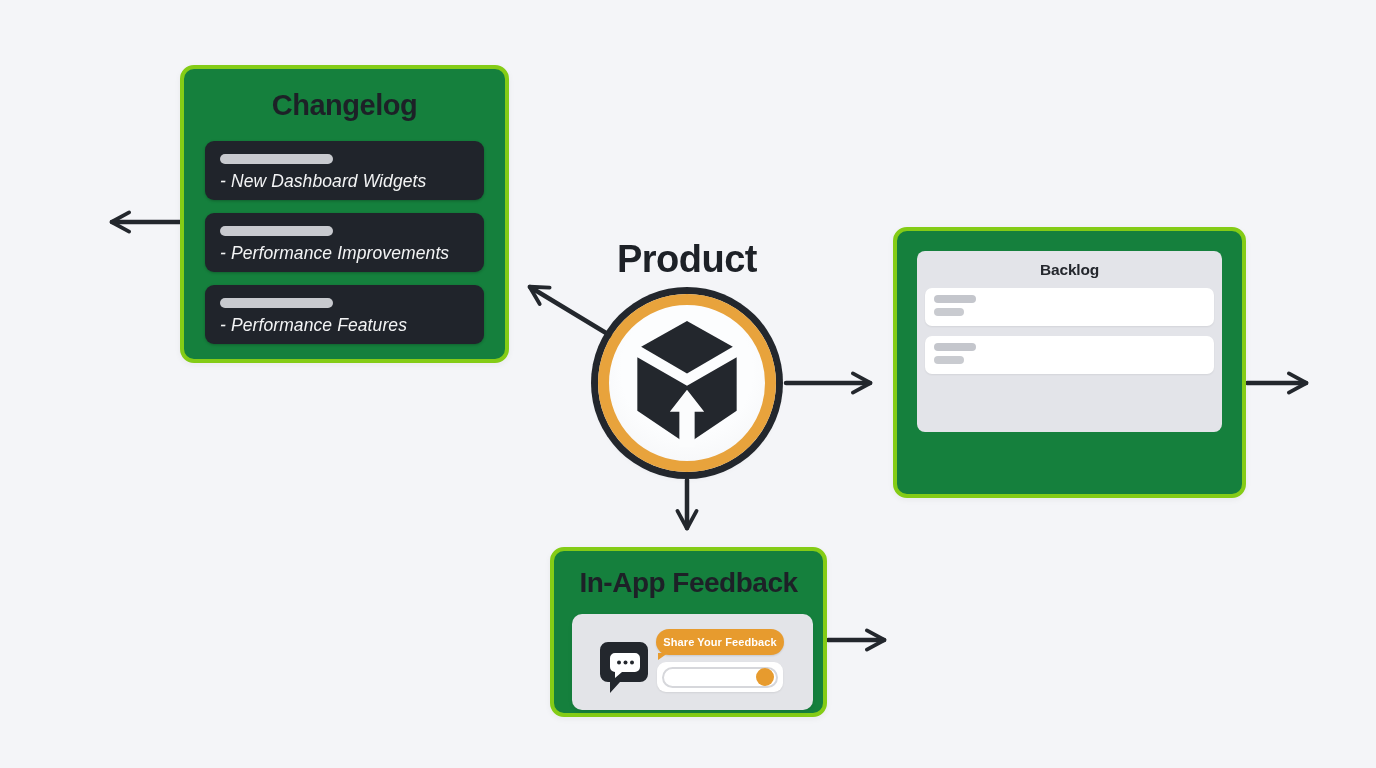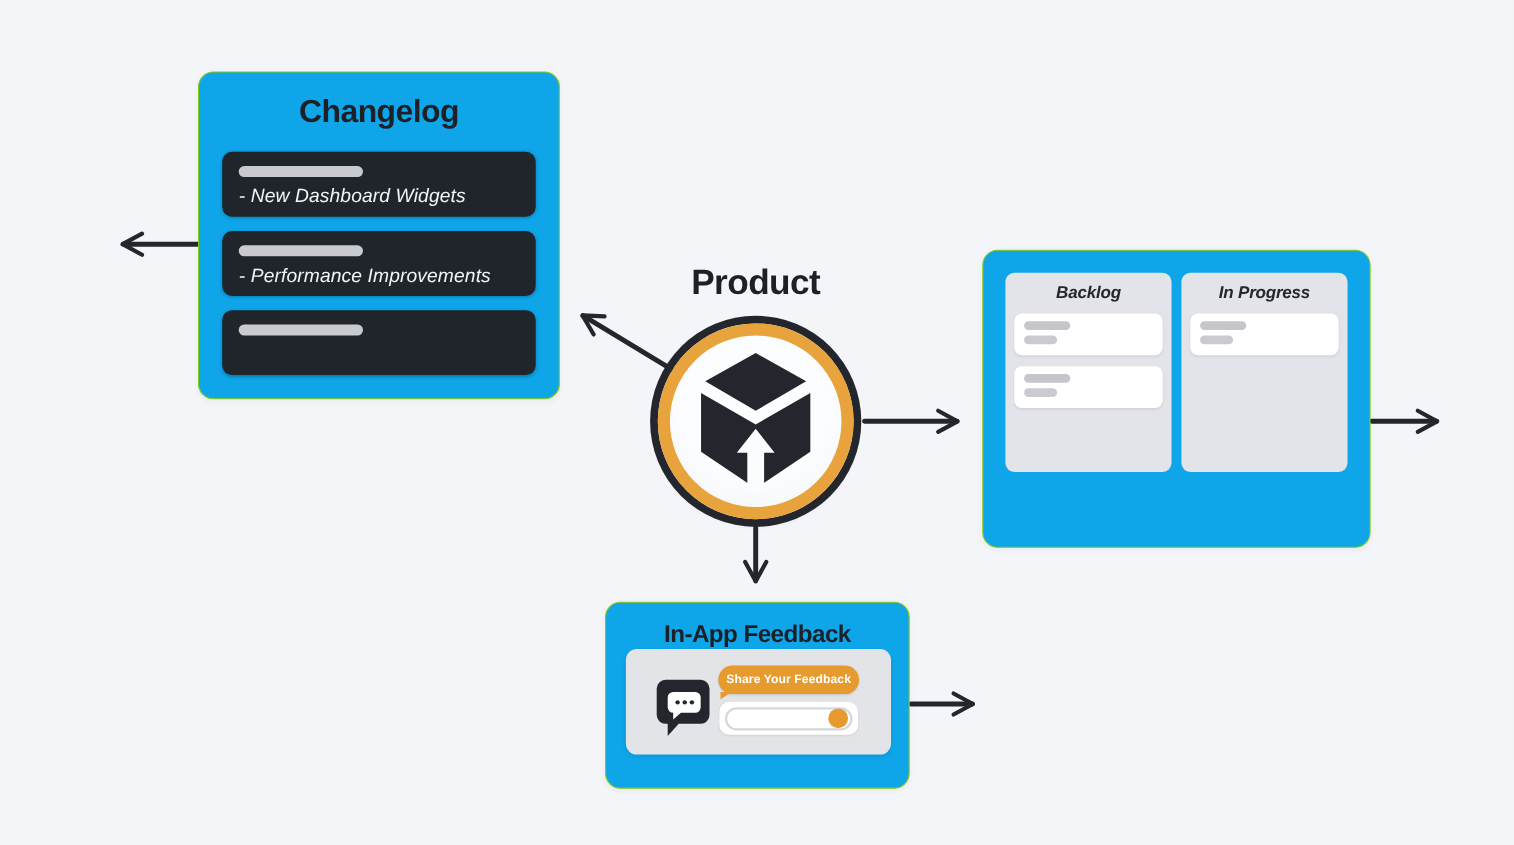--- a/index.html
+++ b/index.html
@@ -9,22 +9,22 @@
     background:#eef0f3;
   }
   .stage {
     position:relative;
     width:1376px; height:768px;
     background:#f4f5f8;
     overflow:hidden;
   }
   .card {
     position:absolute;
-    background:#0ea5e9;
-    border:1px solid #84cc16;
+    background:#15803d;
+    border:4px solid #84cc16;
     border-radius:14px;
     box-shadow:0 2px 6px rgba(30,34,40,0.05);
   }
   .card-title {
     text-align:center;
     font-weight:700;
     color:#1d2127;
     letter-spacing:-0.5px;
   }
 
@@ -38,21 +38,21 @@
     margin-bottom:13px;
     box-shadow:0 1px 3px rgba(0,0,0,0.25);
     font-style:italic;
   }
   .cl-pill { width:113px; height:10px; border-radius:5px; background:#c8cacf; }
   .cl-text { margin-top:7px; font-size:17.5px; color:#f3f4f5; font-weight:400; letter-spacing:0.1px; }
 
   
   .product-label {
     position:absolute; left:587px; top:238px; width:200px;
-    text-align:center; font-size:32px; font-weight:700; color:#1d2127; letter-spacing:-0.5px;
+    text-align:center; font-size:38px; font-weight:700; color:#1d2127; letter-spacing:-0.5px;
   }
   .product-circle {
     position:absolute; left:598px; top:294px;
     width:178px; height:178px;
     border-radius:50%;
     background:radial-gradient(circle at 50% 42%, #fcfdfe 55%, #f2f3f5 100%);
     border:11px solid #e8a33c;
     box-shadow:0 0 0 7px #23272d, 0 3px 8px rgba(0,0,0,0.15);
     display:flex; align-items:center; justify-content:center;
   }
@@ -61,33 +61,33 @@
   .roadmap { left:893px; top:227px; width:353px; height:271px; padding:20px 20px 0 20px; }
   .roadmap .card-title { font-size:28px; margin-bottom:21px; }
   .rm-columns { display:flex; gap:9px; }
   .rm-col {
     flex:1; height:181px;
     background:#e3e4e9; border-radius:8px;
     padding:7px 8px 0 8px;
   }
   .rm-col-label {
     text-align:center; font-size:15.5px; font-weight:700; color:#24272d;
-    margin:3px 0 9px 0; letter-spacing:-0.2px;font-style:italic;
+    margin:3px 0 9px 0; letter-spacing:-0.2px;
   }
   .rm-card {
     background:#ffffff; border-radius:7px; height:38px;
     padding:7px 0 0 9px; margin-bottom:10px;
     box-shadow:0 1px 2px rgba(0,0,0,0.07);
   }
   .rm-bar1 { width:42px; height:8px; border-radius:4px; background:#c4c6cc; }
   .rm-bar2 { width:30px; height:8px; border-radius:4px; background:#c9cbd0; margin-top:5px; }
 
   
   .feedback { left:550px; top:547px; width:277px; height:170px; padding:16px 18px 0 18px; }
-  .feedback .card-title { font-size:22px; }
+  .feedback .card-title { font-size:28px; margin-bottom:15px; }
   .fb-panel {
     position:relative; width:241px; height:96px;
     background:#e3e4e8; border-radius:10px;
     box-shadow:0 2px 4px rgba(0,0,0,0.08);
   }
   .fb-chat { position:absolute; left:26px; top:26px; }
   .fb-bubble {
     position:absolute; left:84px; top:15px; width:128px; height:26px;
     background:#e79b2e; border-radius:13px;
     display:flex; align-items:center; justify-content:center;
@@ -147,20 +147,21 @@
     <div class="cl-item">
       <div class="cl-pill"></div>
       <div class="cl-text">- New Dashboard Widgets</div>
     </div>
     <div class="cl-item">
       <div class="cl-pill"></div>
       <div class="cl-text">- Performance Improvements</div>
     </div>
     <div class="cl-item">
       <div class="cl-pill"></div>
+      <div class="cl-text">- Performance Features</div>
     </div>
   </div>
 
   <div class="product-label">Product</div>
   <div class="product-circle">
     <svg width="116" height="128" viewBox="0 0 120 134">
 
       <polygon points="60,2 108,29 60,57 12,29" fill="#23272d"></polygon>
 
       <polygon points="8,40 60,70 112,40 112,96 60,131 8,96" fill="#23272d"></polygon>
@@ -170,27 +171,20 @@
   </div>
 
   <div class="card roadmap">
     <div class="rm-columns">
       <div class="rm-col">
         <div class="rm-col-label">Backlog</div>
         <div class="rm-card">
           <div class="rm-bar1"></div>
           <div class="rm-bar2"></div>
         </div>
-        <div class="rm-card">
-          <div class="rm-bar1"></div>
-          <div class="rm-bar2"></div>
-        </div>
-      </div>
-      <div class="rm-col">
-        <div class="rm-col-label">In Progress</div>
         <div class="rm-card">
           <div class="rm-bar1"></div>
           <div class="rm-bar2"></div>
         </div>
       </div>
     </div>
   </div>
 
   <div class="card feedback">
     <div class="card-title">In-App Feedback</div>

